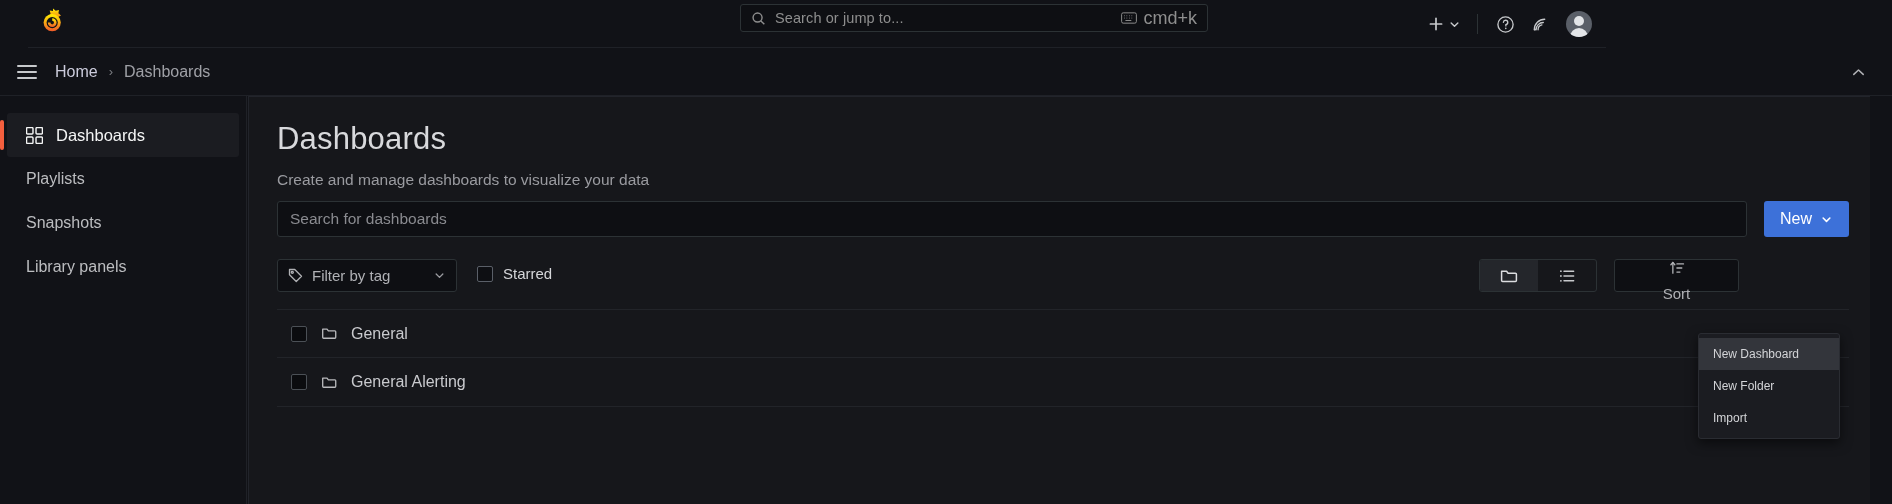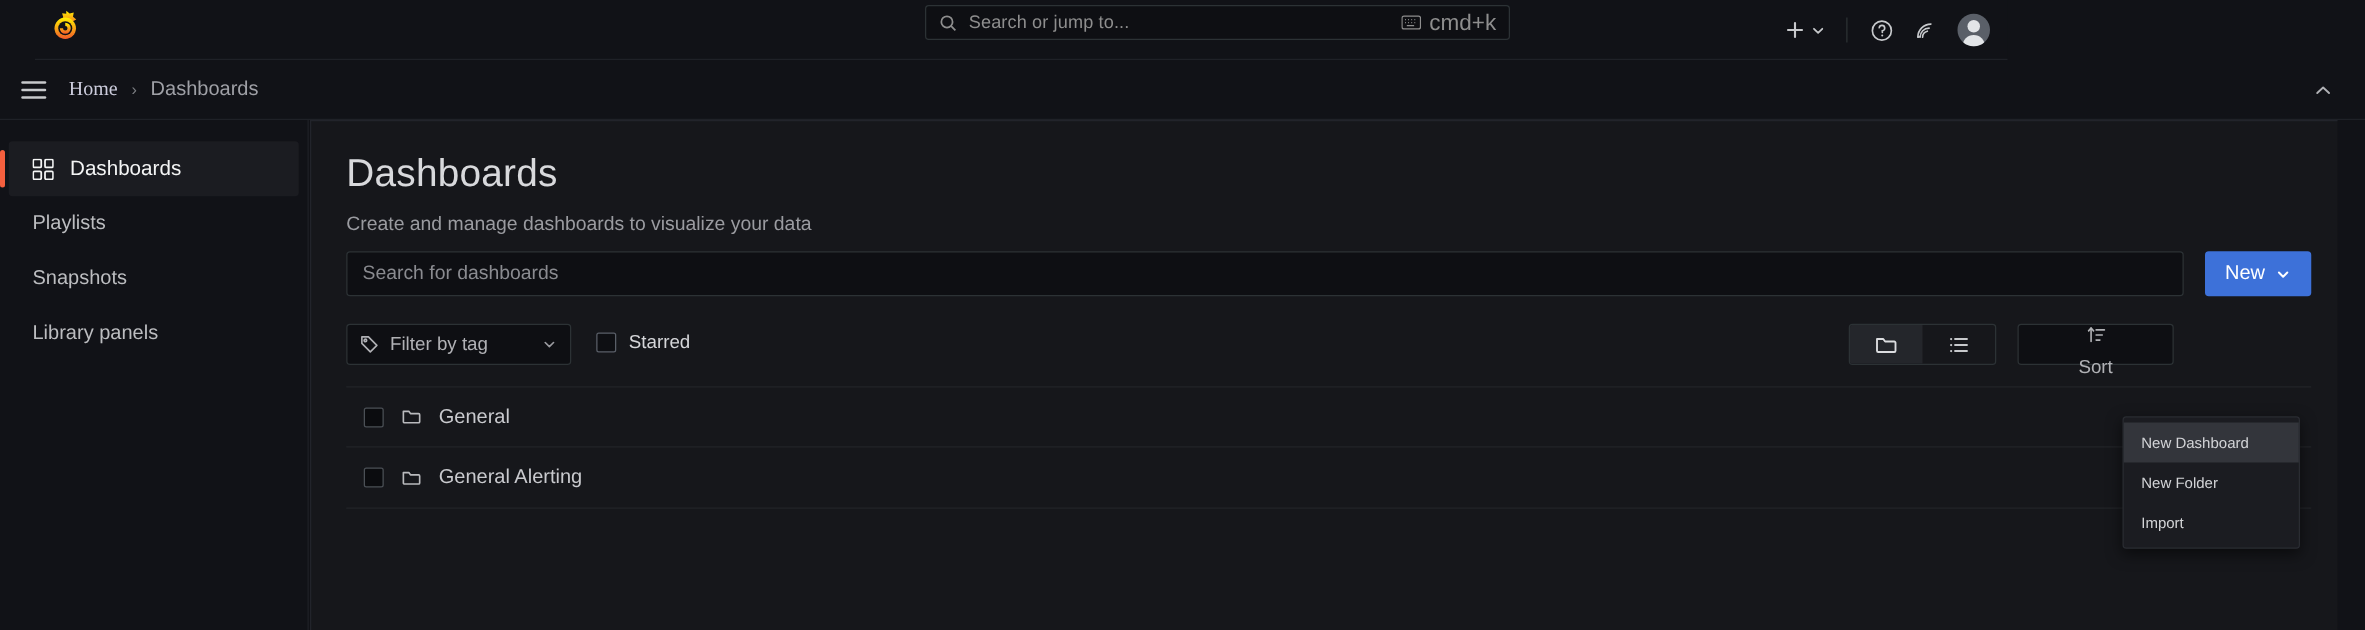--- a/index.html
+++ b/index.html
@@ -50,21 +50,21 @@
   .crumbbar {
     position: absolute; top: 48px; left: 0; width: 1892px; height: 48px;
     background: #111217; display:flex; align-items:center;
     border-bottom: 1px solid #1f2127;
   }
   .burger { margin-left: 10px; width: 34px; height: 34px; display:flex;
             flex-direction:column; align-items:center; justify-content:center;
             gap:4px; cursor:pointer; }
   .burger i { display:block; width:20px; height:2px; background:#c7c9cc; border-radius:1px; }
   .crumbs { display:flex; align-items:center; gap:11px; margin-left: 11px; font-size: 16px; }
-  .crumb-home { color:#ccccdc;font-family:Liberation Serif, serif; }
+  .crumb-home { color:#ccccdc; }
   .crumb-sep { color:#7b7d82; font-size: 13px; }
   .crumb-cur { color:#9fa0a6; }
   .collapse-btn { position:absolute; right: 22px; top: 12px; width: 24px; height: 24px;
                   display:flex; align-items:center; justify-content:center; cursor:pointer; }
 
   
   .sidebar {
     position: absolute; top: 96px; left: 0; width: 247px; height: 408px;
     background: #111217; border-right: 1px solid #1f2127; padding-top: 17px;
   }

